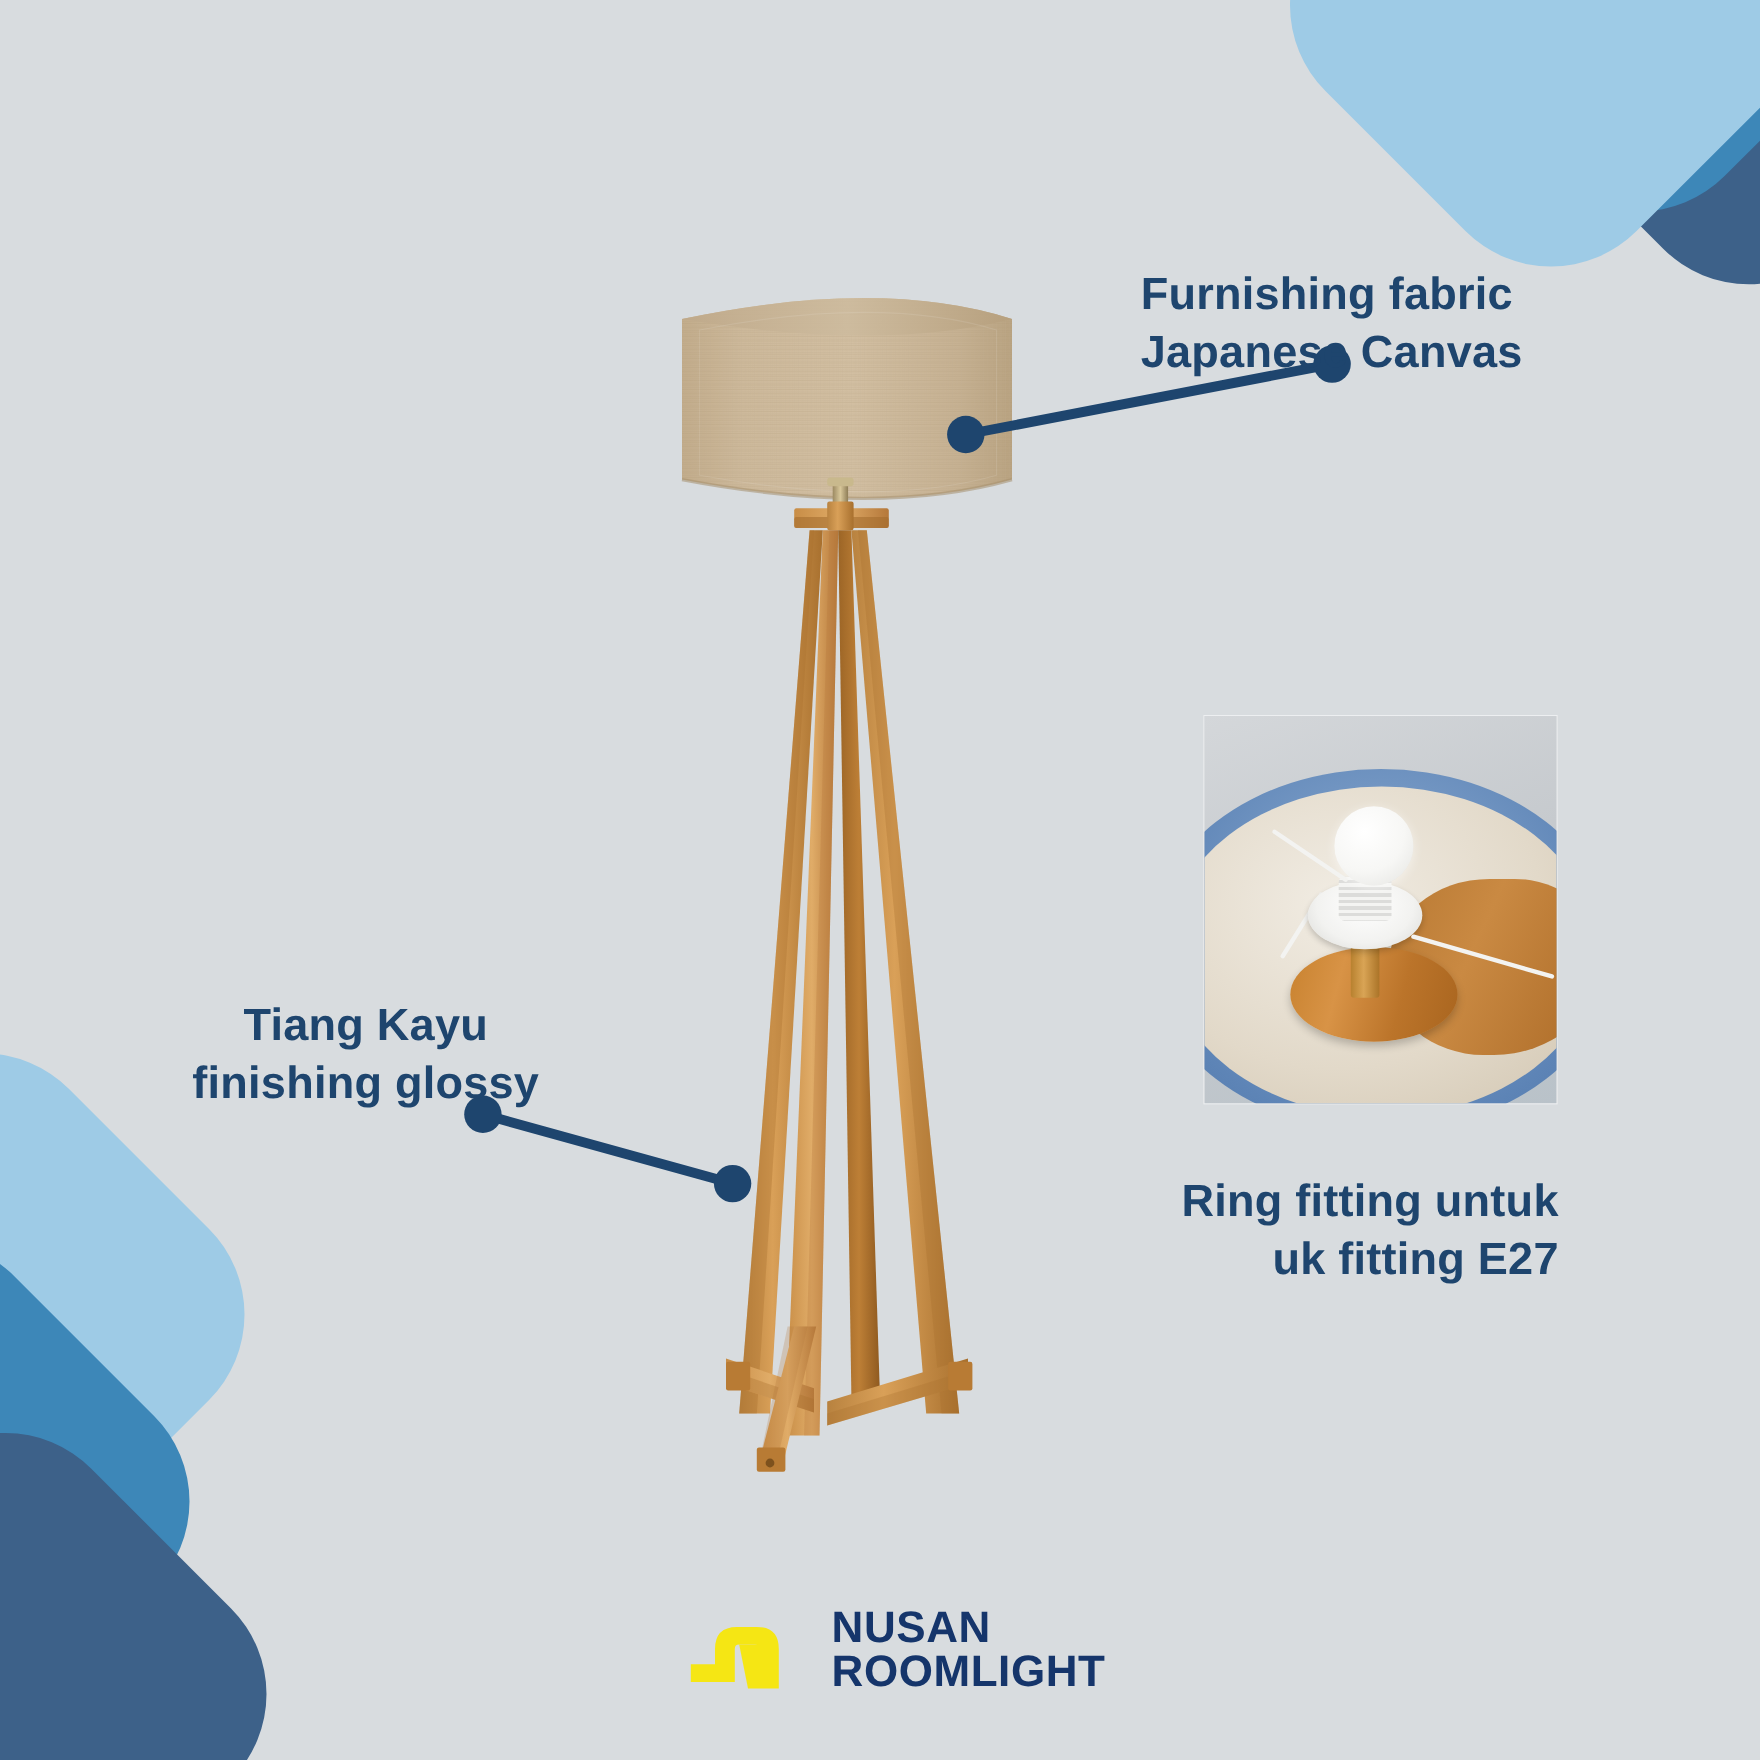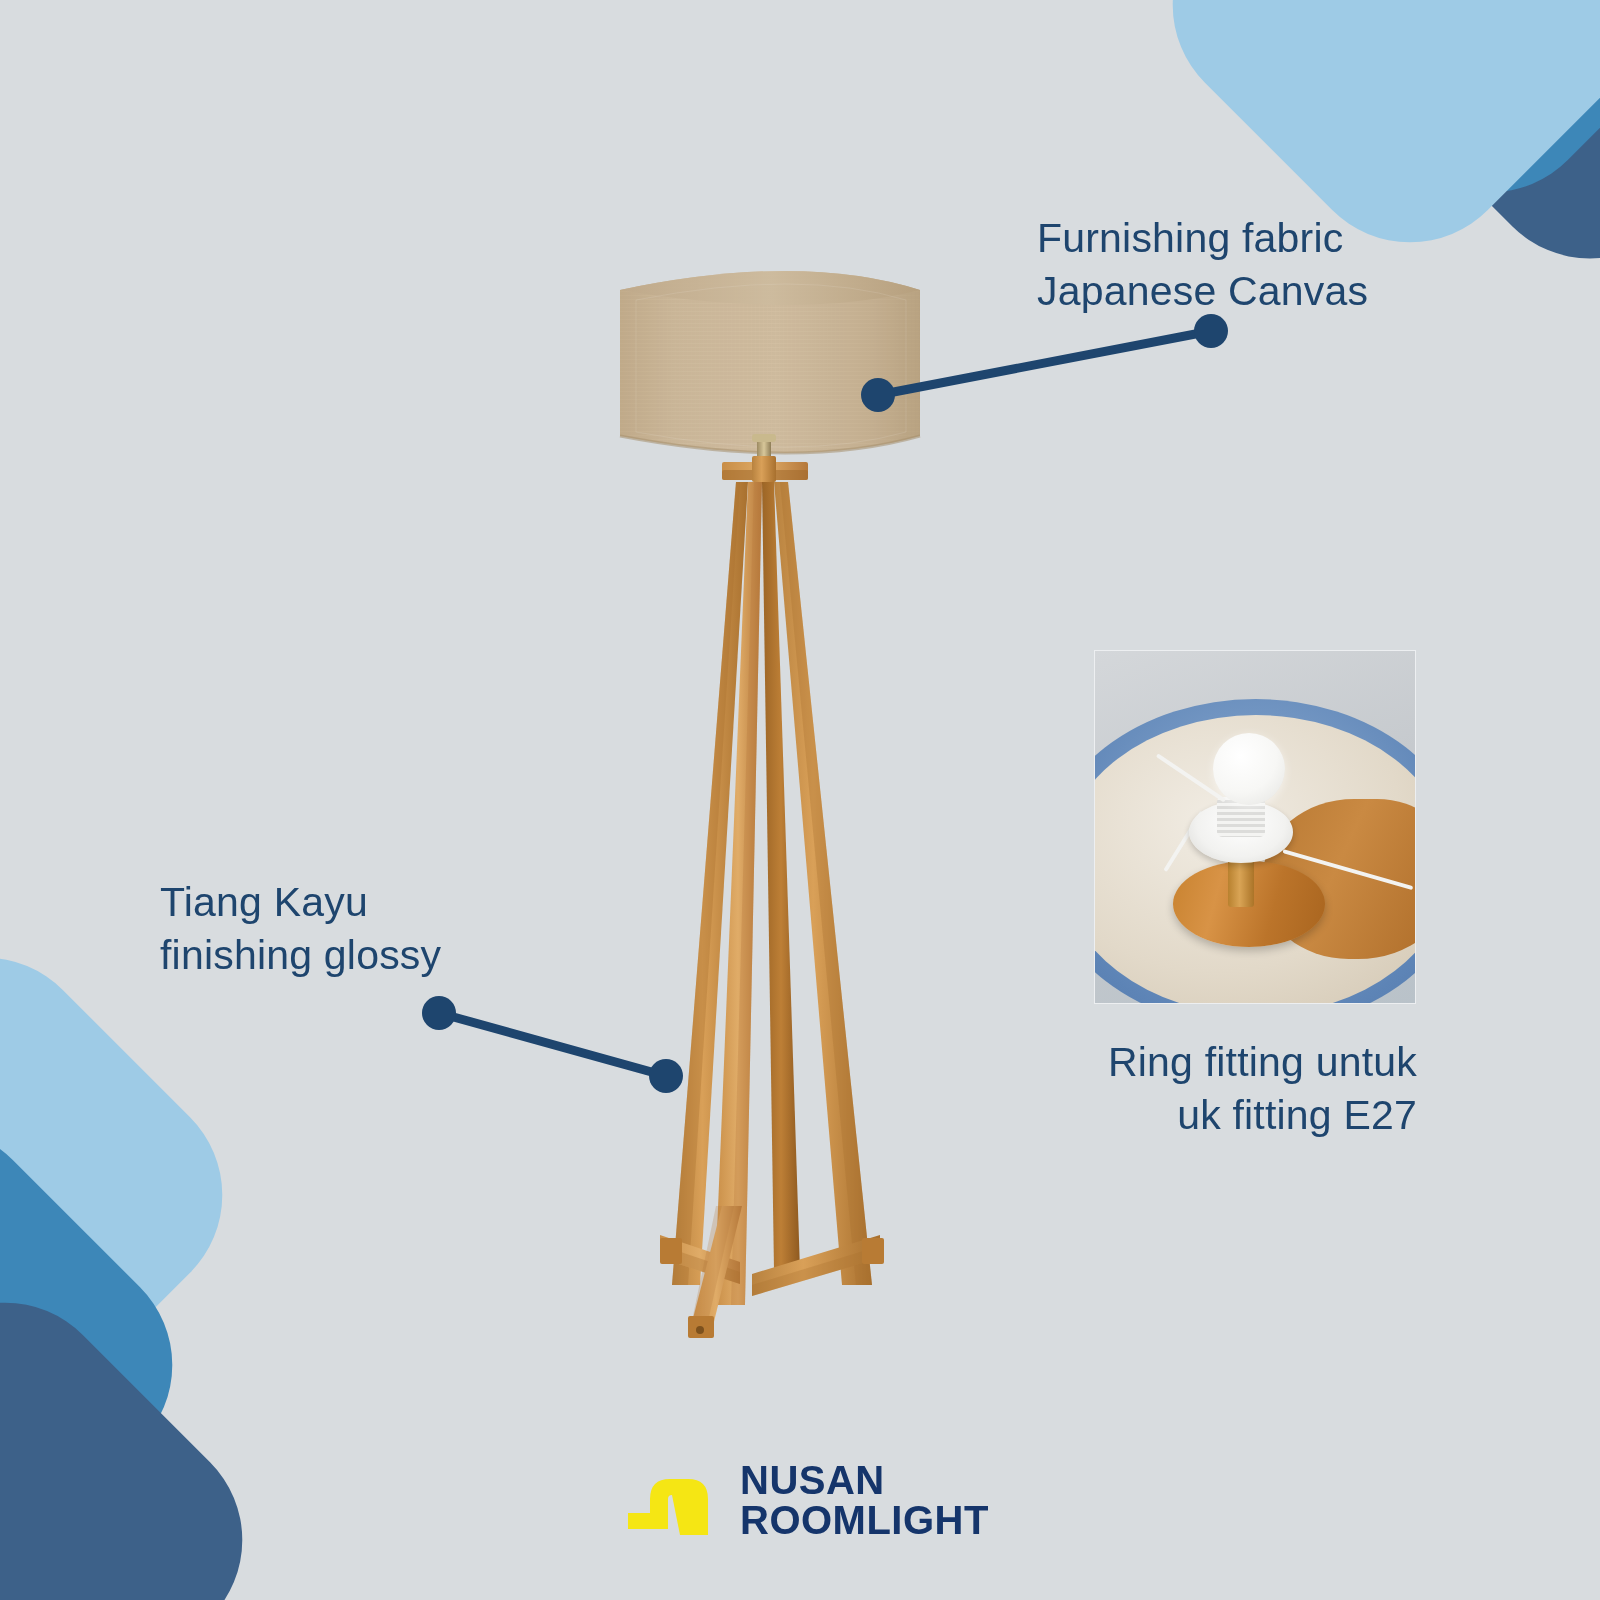--- a/index.html
+++ b/index.html
@@ -26,26 +26,27 @@
   .deco-bl-light  { width:400px; height:400px; left:-215px;  bottom:205px;  transform:rotate(45deg); background:#9ecbe6; }
   .deco-bl-mid    { width:400px; height:400px; left:-265px;  bottom:35px;   transform:rotate(45deg); background:#3d87b8; }
   .deco-bl-dark   { width:400px; height:400px; left:-195px;  bottom:-140px; transform:rotate(45deg); background:#3d6189; }
 
   
   .callout-text {
     position:absolute;
     color:#1e456e;
     font-size:41px;
     line-height:1.30;
-    font-weight:400;
+    font-weight:700;
     letter-spacing:0.2px;
     white-space:pre-line;
+    margin-top:29px;
   }
   #label-fabric  { left:1037px; top:212px;  text-align:left; }
-  #label-kayu    { left:160px;  top:876px;  width:345px; text-align:left; }
+  #label-kayu    { left:160px;  top:876px;  width:345px; text-align:center; }
   #label-ring    { left:1052px; top:1036px; width:365px; text-align:right; }
 
   
   #connectors { position:absolute; inset:0; width:1600px; height:1600px; }
 
   
   #inset-photo {
     position:absolute; left:1095px; top:651px;
     width:320px; height:352px;
     overflow:hidden;
@@ -108,21 +109,21 @@
   #inset-photo .w1 { left:62px;  top:102px; width:82px;  height:4px; transform:rotate(34deg); }
   #inset-photo .w2 { left:188px; top:198px; width:135px; height:4px; transform:rotate(16deg); }
   #inset-photo .w3 { left:70px;  top:218px; width:70px;  height:4px; transform:rotate(-58deg); }
 
   
   #lamp { position:absolute; left:0; top:0; width:1600px; height:1600px; }
 
   
   #logo {
     position:absolute; left:622px; top:1455px;
-    display:flex; align-items:center; gap:8px;
+    display:flex; align-items:center; gap:24px;
   }
   #logo-mark { width:110px; height:92px; flex:none; }
   #logo-words { display:flex; flex-direction:column; line-height:0.99; }
   #logo-words span {
     color:#15356b;
     font-weight:700;
     font-size:40px;
     letter-spacing:0.5px;
   }
 </style>

